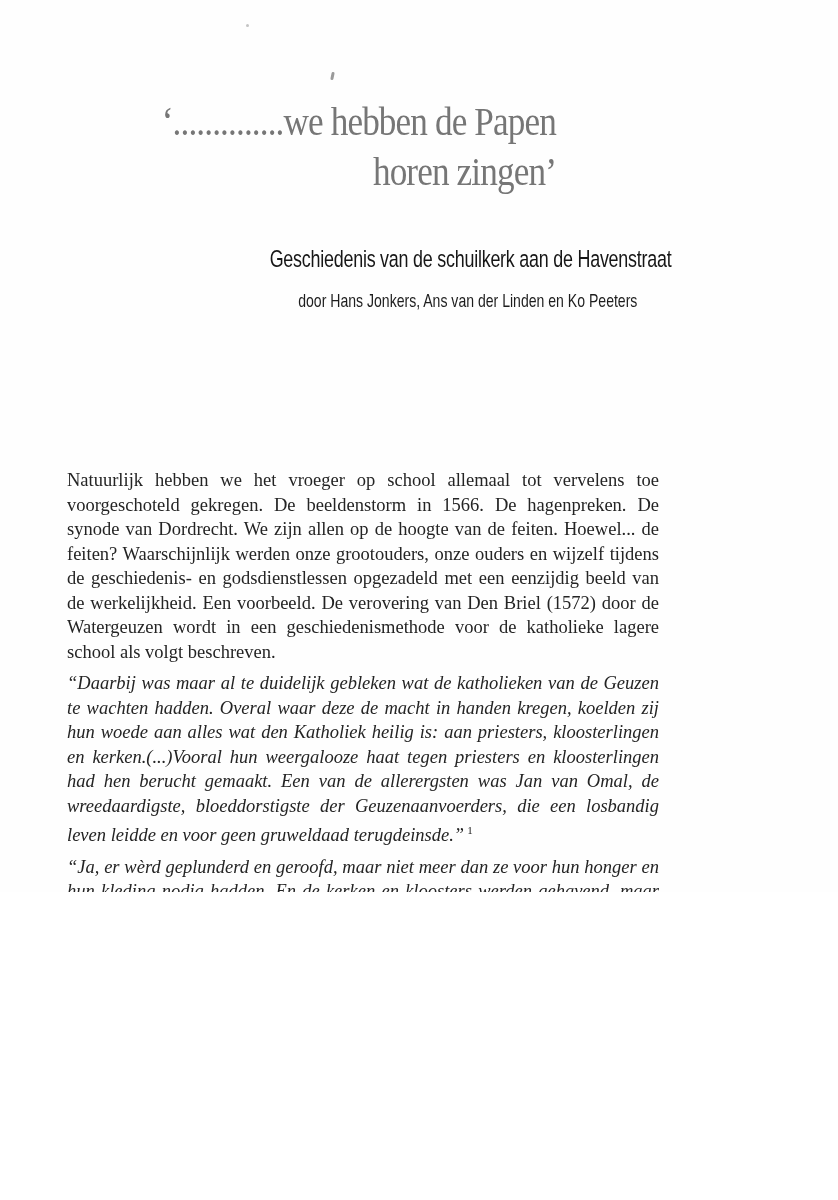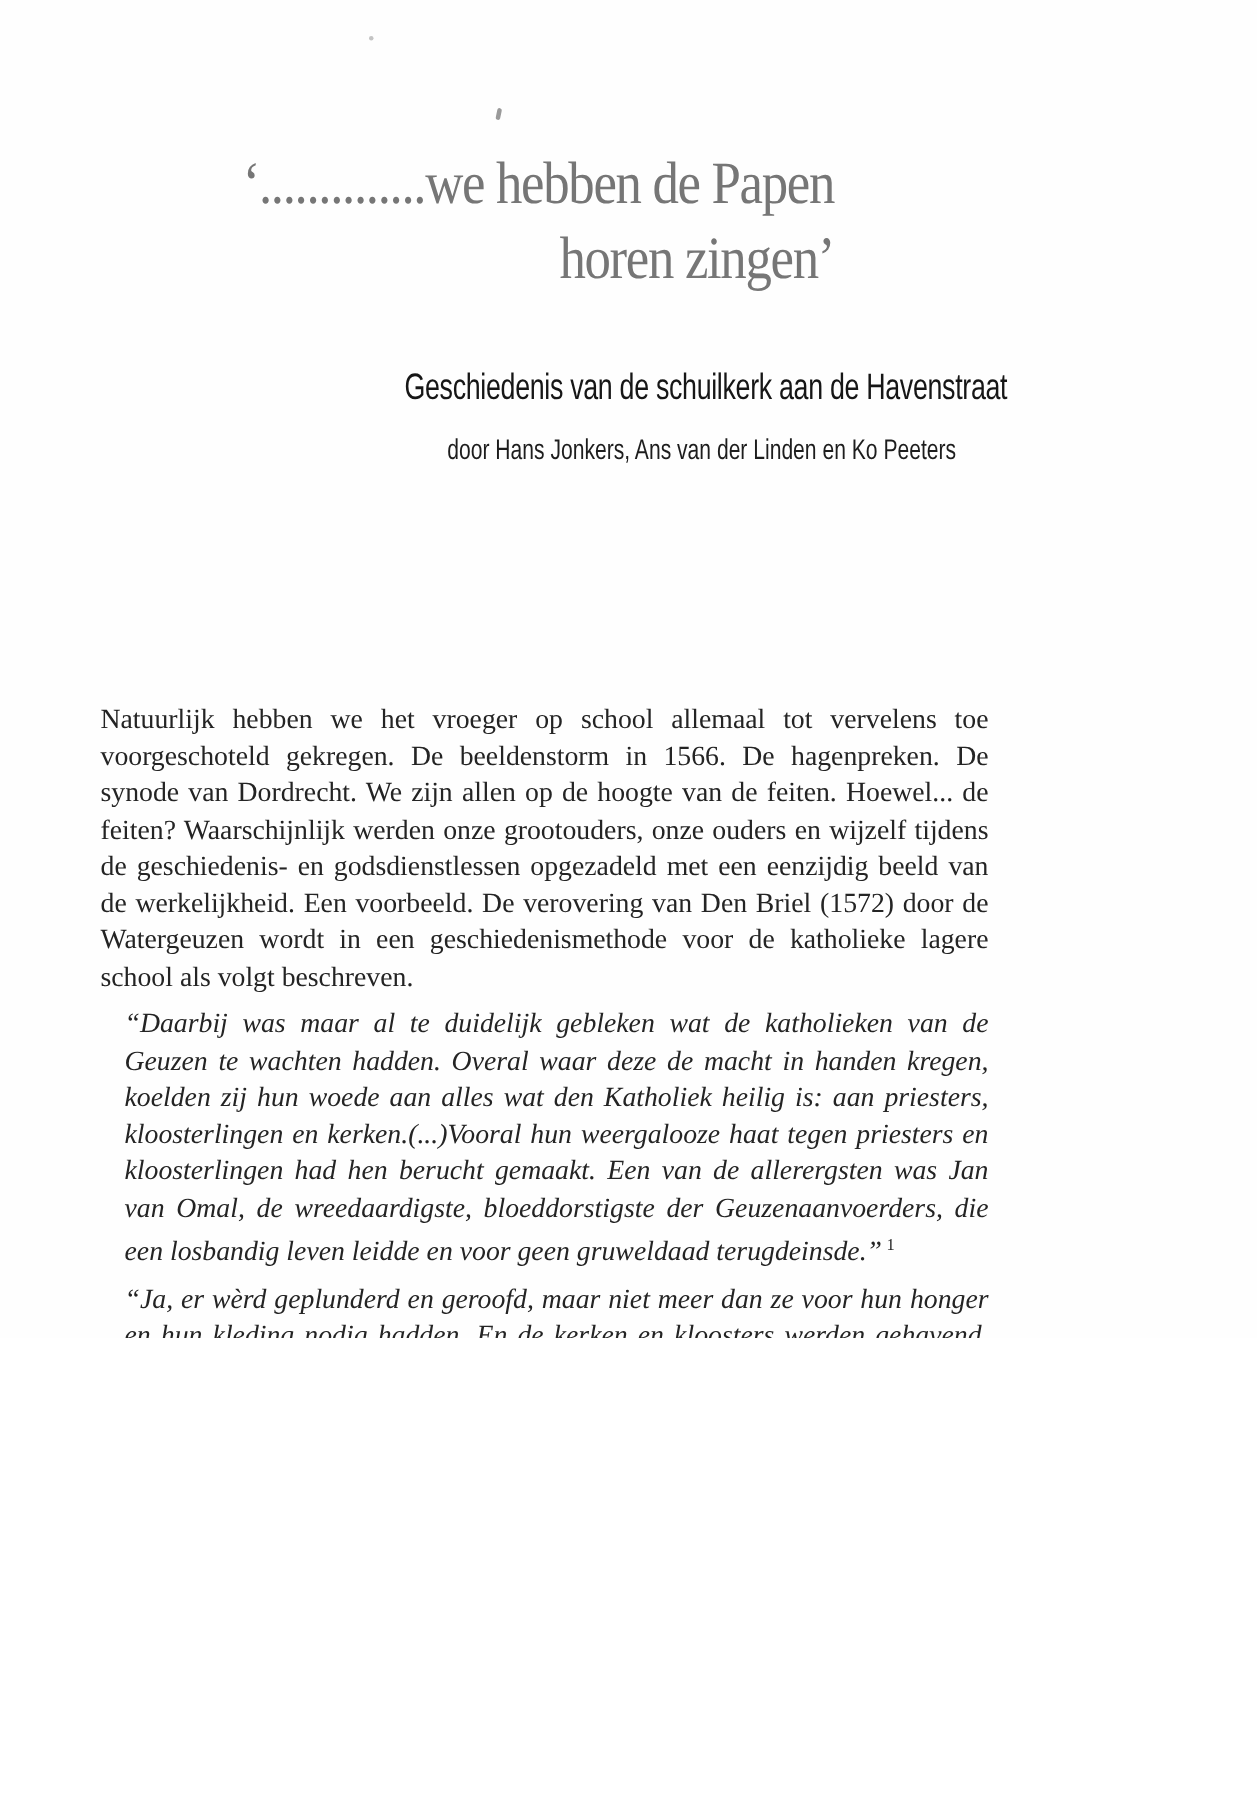--- a/index.html
+++ b/index.html
@@ -52,21 +52,21 @@
   .body-col {
     position: absolute;
     left: 67px; top: 468px;
     width: 592px;
     font-size: 18.5px;
     line-height: 24.5px;
     color: #242424;
     text-align: justify;
   }
   .body-col .block { margin: 0 0 0 0; }
-  .body-col .block + .block { margin-top: 7px; margin-left: 16px; }
+  .body-col .block + .block { margin-top: 7px; }
   .body-col .block.no-gap { margin-top: 0; }
   .quote {
     font-style: italic;
   }
   .fnref {
     font-size: 11px;
     font-style: normal;
     vertical-align: 7px;
     margin-left: 3px;
     color: #242424;

